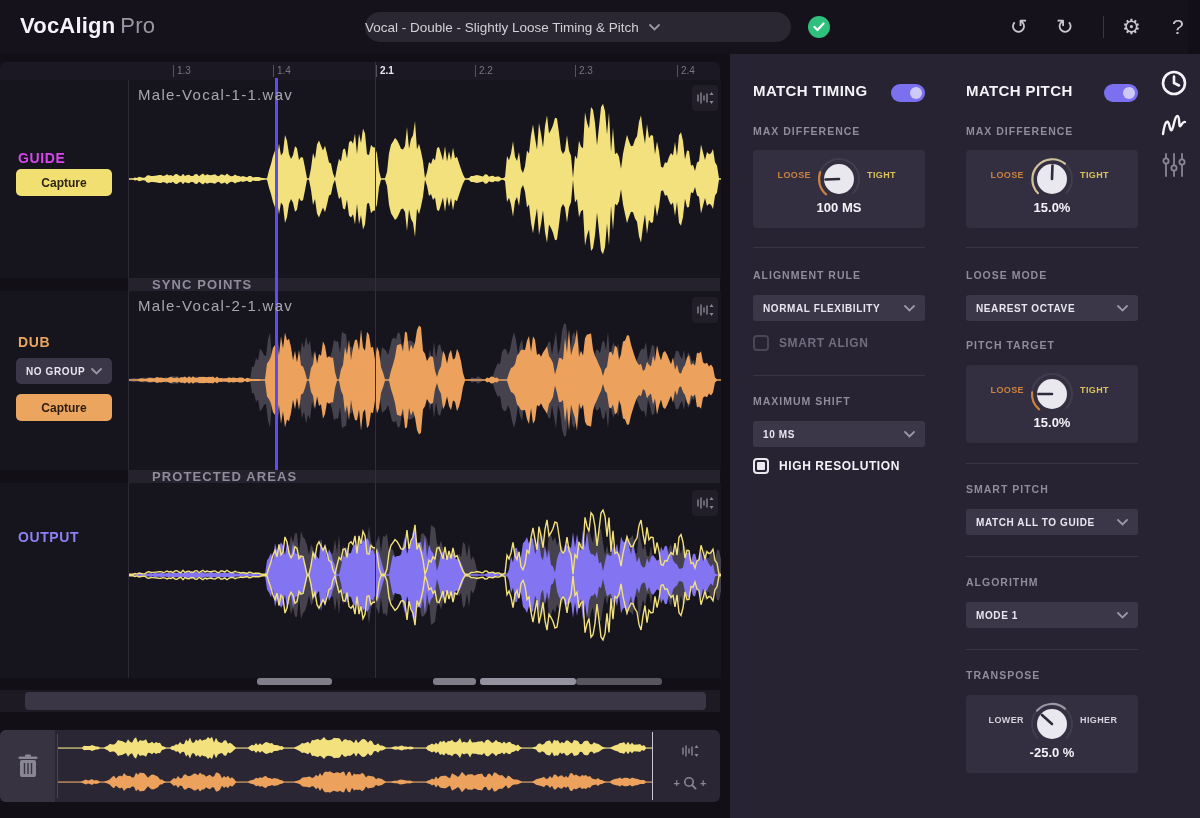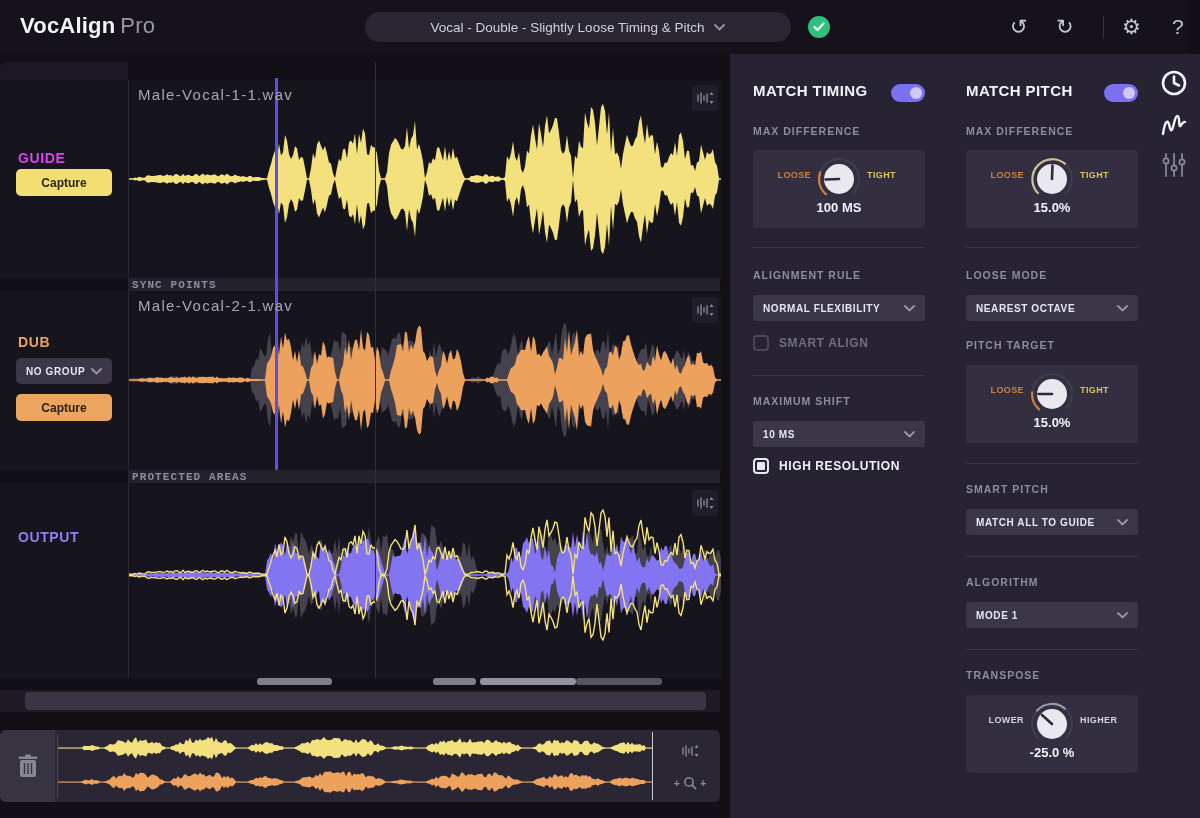--- a/index.html
+++ b/index.html
@@ -7,21 +7,21 @@
     width:1200px;height:818px;overflow:hidden;background:#121016;
     font-family:"Liberation Sans",sans-serif;color:#e8e6f0;position:relative;
   }
   .abs{position:absolute;}
   
   #topbar{position:absolute;left:0;top:0;width:1188px;height:54px;background:#15121c;}
   #brand{position:absolute;left:20px;top:13px;font-size:22px;letter-spacing:.2px;}
   #brand b{font-weight:700;color:#f4f3f7;}
   #brand span{font-weight:300;color:#9a97a3;margin-left:5px;}
   #preset{position:absolute;left:365px;top:12px;width:426px;height:30px;border-radius:15px;
-    background:#2a2733;display:flex;align-items:center;justify-content:center;gap:10px;cursor:pointer;}
+    background:#2a2733;display:flex;align-items:center;gap:10px;cursor:pointer;}
   #preset .ptext{font-size:13.5px;color:#d2d0d9;}
   .chev{width:11px;height:7px;}
   #savedok{position:absolute;left:808px;top:16px;width:22px;height:22px;border-radius:50%;
     background:#2ec07c;display:flex;align-items:center;justify-content:center;}
   .tbicon{position:absolute;top:14px;font-size:21px;color:#c9c7d1;cursor:pointer;line-height:26px;}
   #tbsep{position:absolute;left:1103px;top:16px;width:1px;height:22px;background:#3a3646;}
   
   #workspace{position:absolute;left:0;top:54px;width:730px;height:764px;background:#121016;}
   .row{position:absolute;left:128px;width:592px;background:#16141d;border-left:1px solid #2c2936;}
   #ruler{position:absolute;left:128px;top:8px;width:592px;height:18px;background:#1b1824;border-top-right-radius:6px;}
@@ -33,21 +33,21 @@
   .colgap{position:absolute;left:0;width:128px;background:#121016;}
   .seclabel{position:absolute;left:18px;font-size:14px;font-weight:800;letter-spacing:.6px;}
   .cbtn{position:absolute;left:16px;width:96px;height:27px;border-radius:5px;border:none;
     font-family:"Liberation Sans",sans-serif;font-size:12px;font-weight:700;cursor:pointer;}
   #guide-capture{background:#f2df71;color:#2b2513;}
   #dub-capture{background:#eca55f;color:#2b1c0d;}
   #group-dd{position:absolute;left:16px;width:96px;height:26px;border-radius:5px;background:#3b3748;
     display:flex;align-items:center;justify-content:space-between;padding:0 10px;box-sizing:border-box;cursor:pointer;}
   #group-dd span{font-size:10px;font-weight:700;letter-spacing:.6px;color:#e8e6f0;}
   .strip{position:absolute;left:128px;width:592px;height:13px;background:#25222e;display:flex;align-items:center;}
-  .strip span{font-size:11px;font-weight:700;letter-spacing:1.1px;color:#8f8c9b;padding-left:4px;font-family:Liberation Mono, monospace;}
+  .strip span{font-size:13px;font-weight:700;letter-spacing:1.1px;color:#8f8c9b;padding-left:24px;}
   .filelabel{position:absolute;font-size:15px;letter-spacing:1.3px;color:#a9a6b2;}
   .rowzoom{position:absolute;left:692px;width:26px;height:26px;border-radius:4px;background:#211e2a;
     display:flex;align-items:center;justify-content:center;cursor:pointer;}
   #gridline{position:absolute;left:375px;top:8px;width:1px;height:616px;background:#312d3c;}
   #playhead{position:absolute;left:275px;top:24px;width:3px;height:392px;background:#5b4df0;cursor:ew-resize;}
   .pill{position:absolute;height:7px;border-radius:3px;background:#9d9aa6;}
   #scrollbar{position:absolute;left:0;top:636px;width:720px;height:22px;background:#1d1a24;}
   #scrollthumb{position:absolute;left:25px;top:2px;width:681px;height:18px;border-radius:4px;background:#3a3645;cursor:grab;}
   
   #overview{position:absolute;left:0;top:676px;width:720px;height:72px;background:#2a2634;border-radius:6px;}
@@ -106,20 +106,34 @@
   </div>
   <div class="tbicon" style="left:1010px">↺</div>
   <div class="tbicon" style="left:1056px">↻</div>
   <div id="tbsep"></div>
   <div class="tbicon" style="left:1122px">⚙</div>
   <div class="tbicon" style="left:1172px">?</div>
 </header>
 
 <div id="workspace">
   <div id="rulerpad"></div>
+  <div id="ruler">
+      <div class="tickline" style="left: 45px;"></div>
+      <div class="ticklabel" style="left: 49px;">1.3</div>
+      <div class="tickline" style="left: 145px;"></div>
+      <div class="ticklabel" style="left: 149px;">1.4</div>
+      <div class="tickline" style="left: 248px;"></div>
+      <div class="ticklabel bold" style="left: 252px;">2.1</div>
+      <div class="tickline" style="left: 347px;"></div>
+      <div class="ticklabel" style="left: 351px;">2.2</div>
+      <div class="tickline" style="left: 447px;"></div>
+      <div class="ticklabel" style="left: 451px;">2.3</div>
+      <div class="tickline" style="left: 549px;"></div>
+      <div class="ticklabel" style="left: 553px;">2.4</div>
+    </div>
 
   <div id="leftcol">
     <div class="seclabel" style="top:70px;color:#d946ef">GUIDE</div>
     <button class="cbtn" id="guide-capture" style="top:89px">Capture</button>
     <div class="seclabel" style="top:254px;color:#eca55f">DUB</div>
     <div id="group-dd" style="top:278px">
       <span>NO GROUP</span>
       <svg class="chev" viewBox="0 0 11 7">
           <polyline points="1,1 5.5,5.5 10,1" fill="none" stroke="#9a97a3" stroke-width="1.8" stroke-linecap="round"></polyline>
         </svg>

